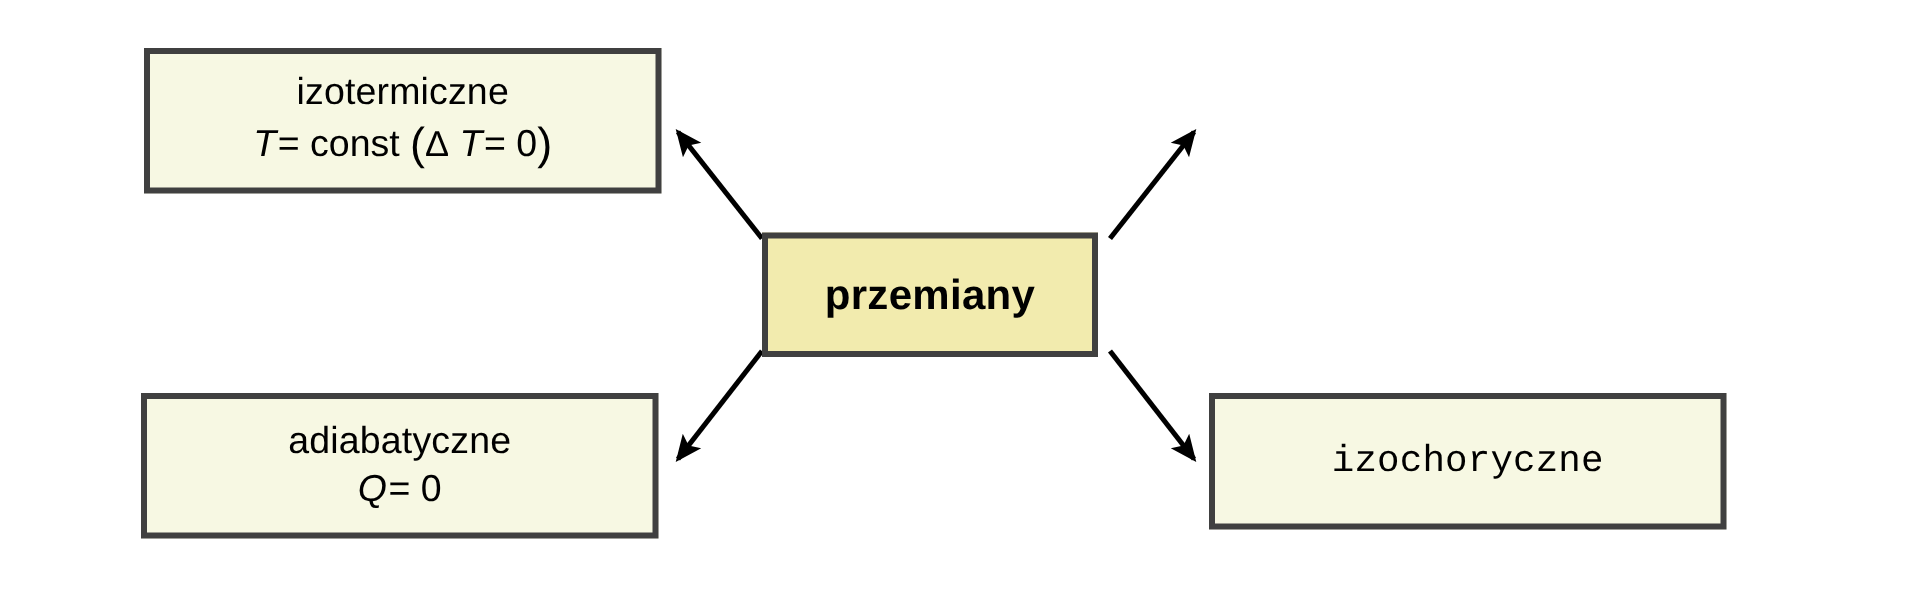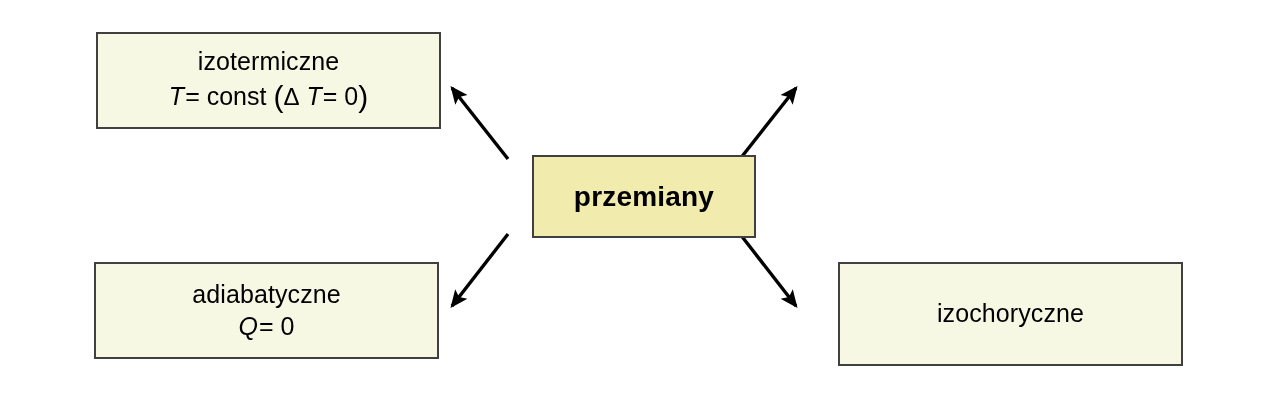--- a/index.html
+++ b/index.html
@@ -27,21 +27,21 @@
     left: 0;
     top: 0;
     width: 1280px;
     height: 400px;
     z-index: 1;
     pointer-events: none;
   }
   .node {
     position: absolute;
     box-sizing: border-box;
-    border: 2px solid #404040;
+    border: 4px solid #404040;
     z-index: 2;
     display: flex;
     flex-direction: column;
     align-items: center;
     justify-content: center;
     text-align: center;
     line-height: 1.18;
   }
   .node.leaf {
     background: #F7F8E3;
@@ -73,22 +73,22 @@
   .center .node-title {
     font-weight: bold;
     font-size: 28px;
     letter-spacing: 0.2px;
   }
 
   
   #node-topleft     { left: 96px;  top: 32px;  width: 345px; height: 97px; }
   #node-topright    { left: 806px; top: 31px;  width: 345px; height: 97px; }
   #node-bottomleft  { left: 94px;  top: 262px; width: 345px; height: 97px; }
-  #node-bottomright { left: 838px; top: 262px; width: 345px; height: 104px; }
-  #node-center      { left: 532px; top: 155px; width: 224px; height: 83px; }
+  #node-bottomright { left: 806px; top: 262px; width: 345px; height: 91px; font-family: Liberation Mono, monospace; }
+  #node-center      { left: 508px; top: 155px; width: 224px; height: 83px; }
 </style>
 </head>
 <body>
 
 <div id="diagram">
 
   <svg class="arrow-layer" viewBox="0 0 1280 400" width="1280" height="400" xmlns="http://www.w3.org/2000/svg">
     <defs>
       <marker id="head" viewBox="0 0 10 10" refX="8.6" refY="5" markerWidth="5.2" markerHeight="5.2" orient="auto-start-reverse" markerUnits="strokeWidth">
         <path d="M 0 0.6 L 10 5 L 0 9.4 L 2.1 5 Z" fill="#000000"></path>

